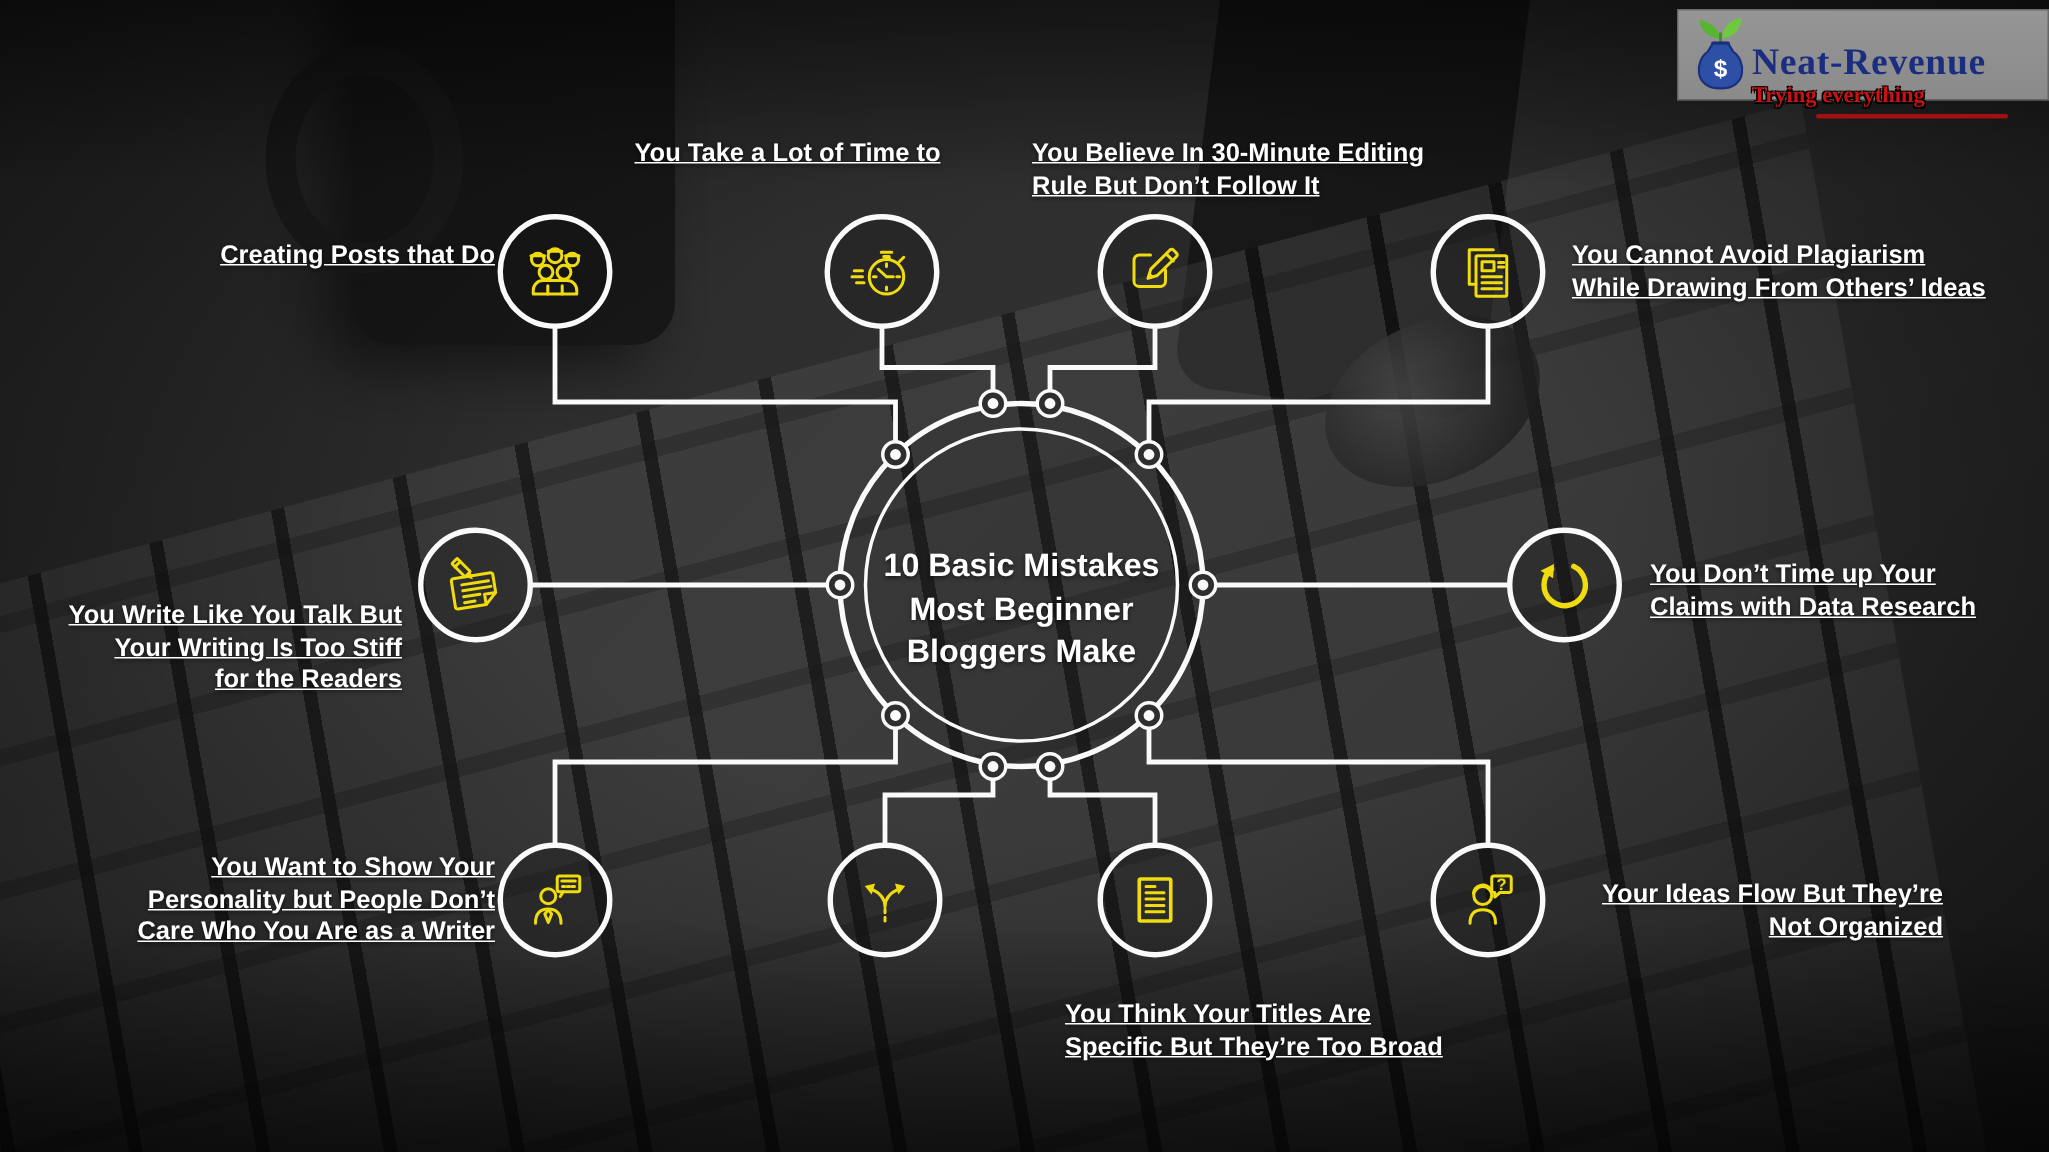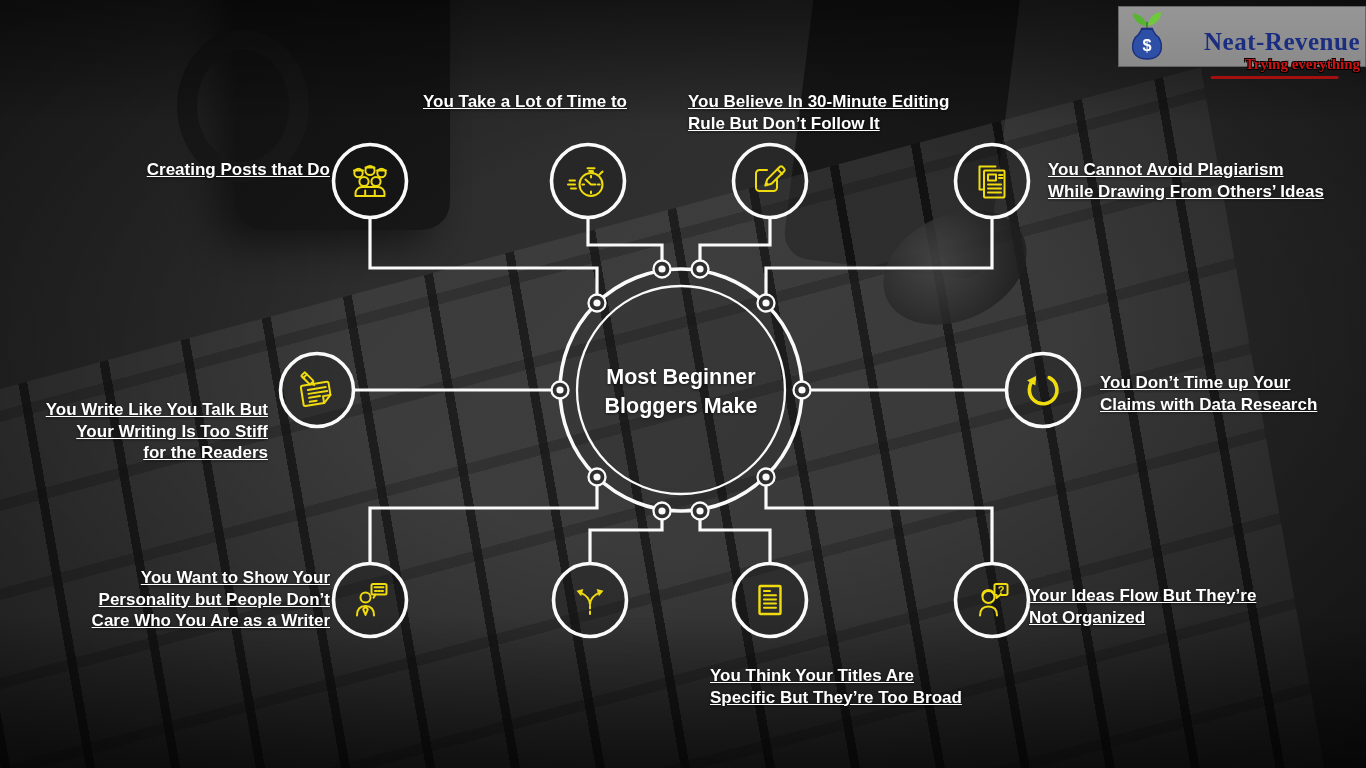--- a/index.html
+++ b/index.html
@@ -47,31 +47,31 @@
   .label.right { text-align:right; }
   #lbl-0 { top:159px; right:1036px; }
   #lbl-1 { top:91px;  right:739px; }
   #lbl-2 { top:91px;  left:688px; }
   #lbl-3 { top:159px; left:1048px; }
   #lbl-4 { top:351px; right:1098px;margin-top:48px; }
   #lbl-5 { top:372px; left:1100px; }
   #lbl-6 { top:567px; right:1036px; }
   #lbl-7 { top:665px; right:715px; }
   #lbl-8 { top:665px; left:710px; }
-  #lbl-9 { top:585px; left:1029px; }
+  #lbl-9 { top:585px; left:1068px;text-align:right; }
   .center-text { position:absolute; left:556px; top:363px; width:250px; text-align:center;
            font:700 21.5px/28.5px "Liberation Sans", sans-serif; color:#fff;
            text-shadow:0 1px 3px rgba(0,0,0,.6); }
   .center-text span { display:block; }
   
   .logo { position:absolute; left:1118px; top:6px; width:248px; height:61px;
           background:linear-gradient(180deg,#969696,#8a8a8a); display:flex; align-items:center;
           box-shadow:inset 0 0 0 1px rgba(60,60,60,.5); }
   .logo-bag { margin-left:8px; flex:0 0 auto; }
-  .logo-texts { position:relative; flex:1; text-align:right; padding-right:6px;margin-top:28px; }
+  .logo-texts { position:relative; flex:1; text-align:left; padding-right:22px;margin-top:28px; }
   .logo-title { font:700 25px/26px "Liberation Serif", serif; color:#1b2d80; letter-spacing:.5px; }
   .logo-tagline { font:700 15px/16px "Liberation Serif", serif; color:#cd1111; margin-top:1px;
           text-shadow:-1px -1px 0 #000, 1px -1px 0 #000, -1px 1px 0 #000, 1px 1px 0 #000; }
   .logo-underline { position:absolute; left:50%; transform:translateX(-44%); bottom:-7px;
           width:128px; height:3px; background:#a31010; border-radius:2px; }
 </style>
 </head>
 <body>
 
 <div id="stage">
@@ -266,20 +266,21 @@
   <div class="label" id="lbl-8">
     <span>You Think Your Titles Are</span>
     <span>Specific But They’re Too Broad</span>
   </div>
   <div class="label" id="lbl-9">
     <span>Your Ideas Flow But They’re</span>
     <span>Not Organized</span>
   </div>
 
   <div class="center-text">
+    <span>10 Basic Mistakes</span>
     <span>Most Beginner</span>
     <span>Bloggers Make</span>
   </div>
 
   <div class="logo">
     <svg class="logo-bag" width="42" height="58" viewBox="0 0 44 60">
       <path d="M22 18 C20 10 14 6 7 5 C8 12 13 17 20 18 z" fill="#57b531" stroke="none"></path>
       <path d="M23 18 C24 9 30 4 37 4 C36 12 31 17 24 18 z" fill="#6ec93e" stroke="none"></path>
       <path d="M22 21 v-7" stroke="#3e8f22" stroke-width="2" fill="none"></path>
       <path d="M17 21 h10 l4 6.5 c8.5 5.5 10.5 25.5 -9 25.5 c-19.5 0 -17.5 -20 -9 -25.5 z" fill="#2d4fa5" stroke="#1b2f7e" stroke-width="1.5"></path>

